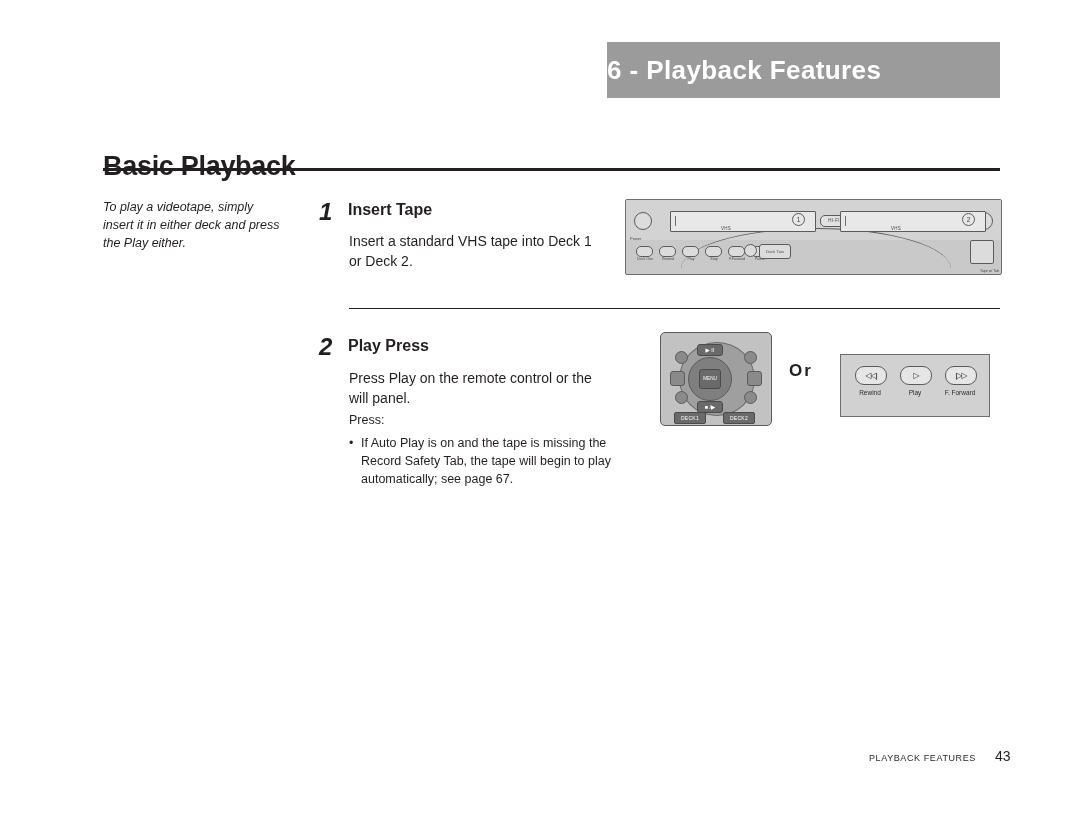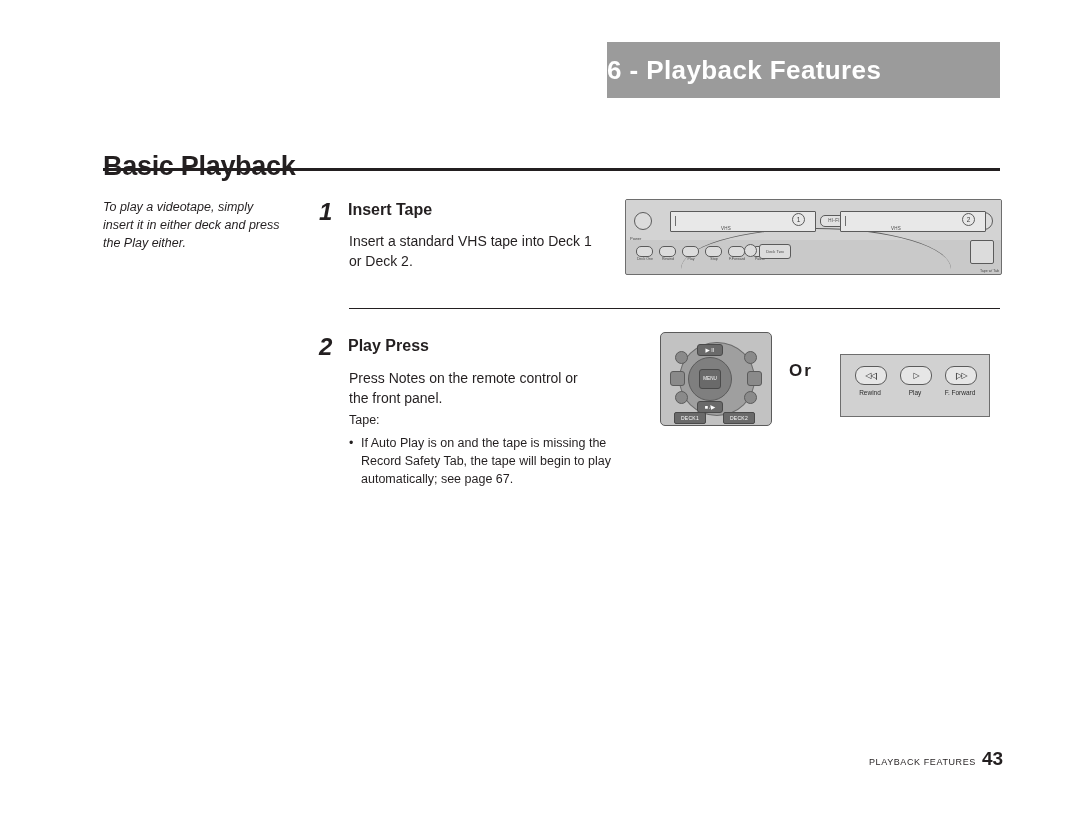--- a/index.html
+++ b/index.html
@@ -415,23 +415,23 @@
   
   .footer {
     position: absolute;
     left: 869px;
     top: 748px;
     font-size: 9px;
     letter-spacing: .6px;
     color: #231f20;
   }
   .footer .pg {
-    font-size: 19px;
-    font-weight: bold;
-    margin-left: 6px;
+    font-size: 14px;
+    font-weight: normal;
+    margin-left: 19px;
     letter-spacing: 0;
   }
 </style>
 </head>
 <body>
 
 <div class="chapter-banner">
   <span class="chapter-title">6 - Playback Features</span>
 </div>
 
@@ -490,22 +490,22 @@
 
   <div class="small-cap" style="left:4px; top:36px;">Power</div>
   <div class="rside"></div>
   <div class="rside-cap">Tape w/ Tab</div>
 </div>
 
 <div class="divider"></div>
 
 <div class="step-num" id="step2-num">2</div>
 <div class="step-head" id="step2-head">Play Press</div>
-<div class="step-body" id="step2-body">Press Notes on the remote control or the front panel.</div>
-<div class="notes-label">Tape:</div>
+<div class="step-body" id="step2-body">Press Play on the remote control or the will panel.</div>
+<div class="notes-label">Press:</div>
 <div class="note-bullet">
   <span class="dot">•</span>
   <span>If Auto Play is on and the tape is missing the Record Safety Tab, the tape will begin to play automatically; see page 67.</span>
 </div>
 
 <div class="remote">
   <div class="dpad-outer"></div>
   <div class="dpad-inner"></div>
   <div class="pill top">▶ II</div>
   <div class="pill bottom">■ /▶</div>

